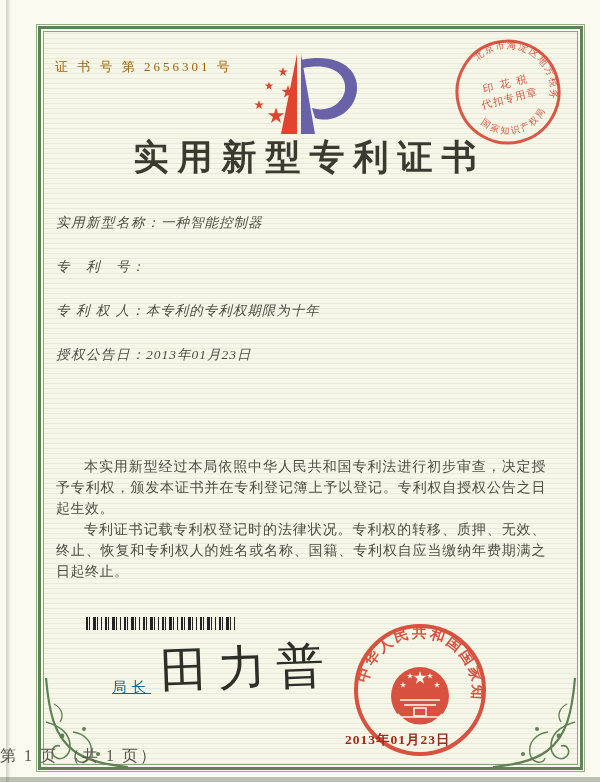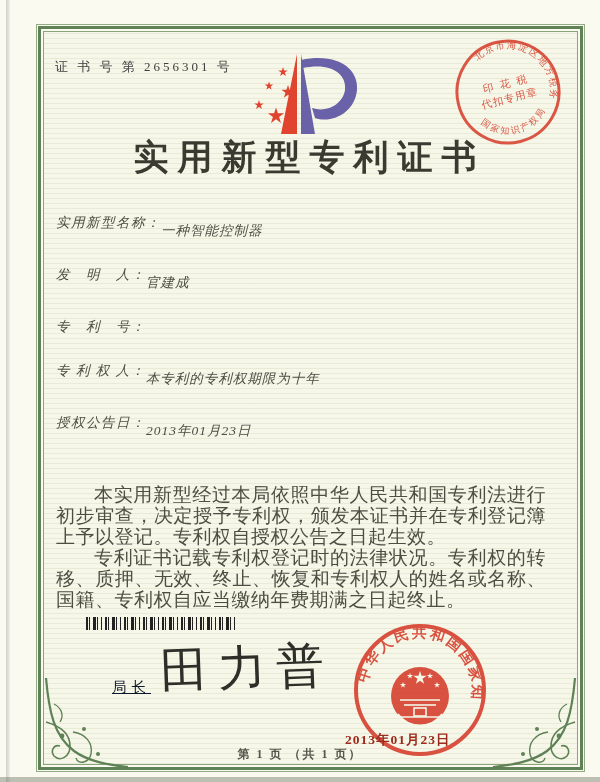--- a/index.html
+++ b/index.html
@@ -26,50 +26,50 @@
     background:
       repeating-linear-gradient(0deg,
         rgba(150,168,110,.15) 0px, rgba(150,168,110,.15) 1px,
         rgba(255,255,255,0) 1px, rgba(255,255,255,0) 5px),
       #f6f7e9;}
   .flourish{position:absolute;pointer-events:none;}
   .fl-left{left:40px;bottom:12px;}
   .fl-right{right:19px;bottom:12px;transform:scaleX(-1);}
   
   .cert-no{position:absolute;left:55px;top:58px;font-size:13px;
-    letter-spacing:3px;color:#404040;}
+    letter-spacing:3px;color:#a16207;}
   .logo{position:absolute;left:235px;top:50px;}
   .title{position:absolute;left:0;right:0;top:134px;text-align:center;
     font-size:35px;font-weight:600;letter-spacing:9px;color:#3a3a31;margin-left:19px;}
   .fields{position:absolute;left:56px;top:214px;width:470px;}
   .field-row{display:flex;margin-bottom:27px;font-size:13.5px;
     line-height:17px;color:#4d4d42;font-style:italic;}
   .field-label{letter-spacing:1.5px;white-space:pre;}
-  .field-value{letter-spacing:1px;margin-top:8px;}
-  .paragraphs{position:absolute;left:56px;top:484px;width:490px;
-    font-size:19px;line-height:21px;color:#4d4d42;text-align:justify;}
+  .field-value{letter-spacing:1px;}
+  .paragraphs{position:absolute;left:56px;top:456px;width:490px;
+    font-size:14px;line-height:21px;color:#4d4d42;text-align:justify;}
   .paragraphs p{margin:0;text-indent:2em;letter-spacing:.5px;}
   .barcode{position:absolute;left:86px;top:617px;width:150px;height:13px;
     background:repeating-linear-gradient(90deg,
       #222 0 2px, transparent 2px 3px,
       #222 3px 4px, transparent 4px 7px,
       #222 7px 10px, transparent 10px 11px,
       #222 11px 12px, transparent 12px 15px,
       #222 15px 16px, transparent 16px 19px);}
   .sig-label{position:absolute;left:112px;top:678px;font-size:14.5px;
-    letter-spacing:5px;color:#0f172a;text-decoration:underline;}
+    letter-spacing:5px;color:#0369a1;text-decoration:underline;}
   .sig-name{position:absolute;left:160px;top:636px;font-size:48px;
     color:#2f2f2a;letter-spacing:10px;transform:rotate(-2deg);
     font-family:cursive,"Liberation Serif",serif;}
   .seal-main{position:absolute;left:350px;top:620px;}
   .seal-date{position:absolute;left:345px;top:731px;width:160px;
     font-size:13.5px;letter-spacing:1px;color:#9c2b1d;font-weight:600;}
   .seal-tax{position:absolute;left:450px;top:34px;transform:rotate(-14deg);}
-  .footer{position:absolute;left:0;right:0;top:746px;text-align:center;
-    font-size:12px;letter-spacing:2px;color:#55554b;font-weight:bold;}
+  .footer{position:absolute;left:0;right:0;top:746px;text-align:left;
+    font-size:16px;letter-spacing:2px;color:#55554b;}
   svg text{font-family:"Liberation Serif","DejaVu Serif",serif;}
 </style>
 </head>
 <body>
 
 <div class="page">
 
   <div class="edge-left"></div>
   <div class="edge-bottom"></div>
 
@@ -139,24 +139,20 @@
       <text x="58" y="68" text-anchor="middle" font-size="10.5" letter-spacing="1">代扣专用章</text>
     </g>
   </svg>
 
   <div class="title">实用新型专利证书</div>
 
   <div class="fields">
     <div class="field-row">
       <span class="field-label">实用新型名称：</span>
       <span class="field-value">一种智能控制器</span>
-    </div>
-    <div class="field-row">
-      <span class="field-label">发　明　人：</span>
-      <span class="field-value">官建成</span>
     </div>
     <div class="field-row">
       <span class="field-label">专　利　号：</span>
     </div>
     <div class="field-row">
       <span class="field-label">专 利 权 人：</span>
       <span class="field-value">本专利的专利权期限为十年</span>
     </div>
     <div class="field-row">
       <span class="field-label">授权公告日：</span>

